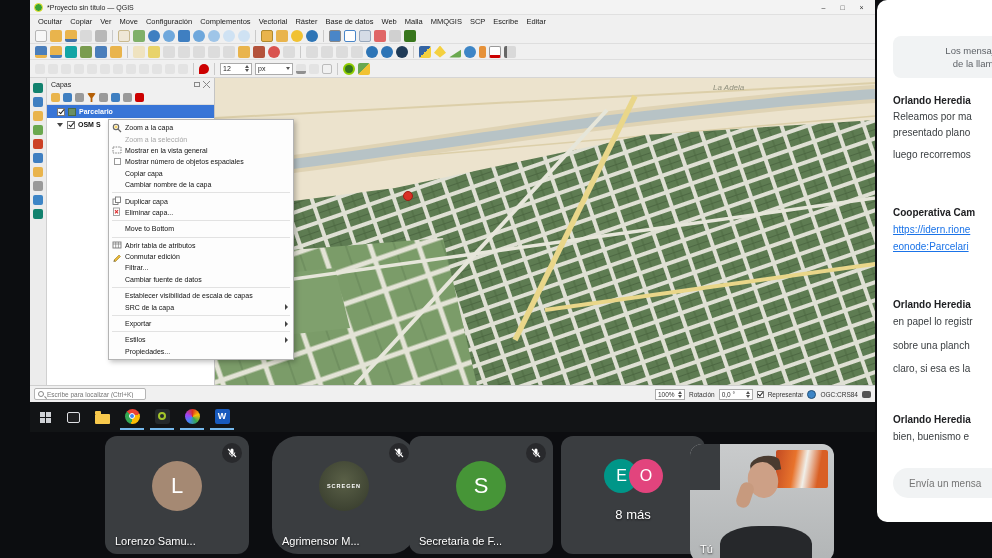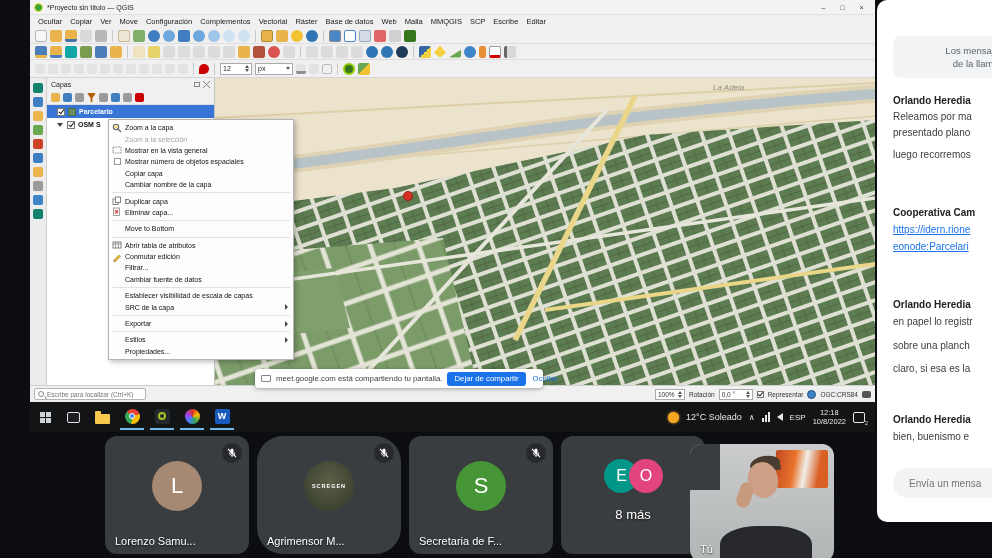--- a/index.html
+++ b/index.html
@@ -532,66 +532,41 @@
           <div class="qgisic">
             <div></div>
           </div>
         </div>
       <div class="appbtn active">
           <div class="photoic"></div>
         </div>
       <div class="appbtn active">
           <div class="wordic">W</div>
         </div>
-      <div class="tray">
-        <span class="sun"></span>
-        <span>12°C Soleado</span>
-        <span class="chev">∧</span>
-        <span class="tribar">
-            <div style="height:4px;"></div>
-            <div style="height:7px;"></div>
-            <div style="height:10px;"></div>
-          </span>
-        <span class="spk"></span>
-        <span style="font-size:8px;">ESP</span>
-        <span class="clock">
-          <span style="display:block;">12:18</span>
-          <span style="display:block;">10/8/2022</span>
-        </span>
-        <span class="notif">
-            <span>2</span>
-          </span>
-      </div>
     </div>
   </div>
 
-  <div class="sharepill">
-    <span class="castic"></span>
-    <span class="sharetxt">meet.google.com está compartiendo tu pantalla.</span>
-    <button class="stopbtn">Dejar de compartir</button>
-    <button class="hidebtn">Ocultar</button>
-  </div>
 
   <div class="tiles">
 
 
     <div class="tile" style="left:105px;">
       <div class="avatar" style="background:#a58973;">L</div>
       <div class="micoff">
         <svg viewBox="0 0 24 24">
             <path d="M12 3a3 3 0 0 0-3 3v5a3 3 0 0 0 6 0V6a3 3 0 0 0-3-3z" fill="#fff"></path>
             <path d="M6.5 11a5.5 5.5 0 0 0 11 0" fill="none" stroke="#fff" stroke-width="1.8"></path>
             <line x1="12" y1="16.5" x2="12" y2="20" stroke="#fff" stroke-width="1.8"></line>
             <line x1="4" y1="4" x2="20" y2="20" stroke="#fff" stroke-width="2.2"></line>
           </svg>
       </div>
       <span class="tlabel">Lorenzo Samu...</span>
     </div>
 
-    <div class="tile" style="left:257px;border-radius:26px;">
+    <div class="tile" style="left:272px;border-radius:26px;">
       <div class="avatar" style="background:radial-gradient(circle at 50% 40%,#5a6047,#33382a);font-size:5.5px;letter-spacing:1px;font-weight:700;">
         <span>SCREGEN</span>
       </div>
       <div class="micoff">
         <svg viewBox="0 0 24 24">
             <path d="M12 3a3 3 0 0 0-3 3v5a3 3 0 0 0 6 0V6a3 3 0 0 0-3-3z" fill="#fff"></path>
             <path d="M6.5 11a5.5 5.5 0 0 0 11 0" fill="none" stroke="#fff" stroke-width="1.8"></path>
             <line x1="12" y1="16.5" x2="12" y2="20" stroke="#fff" stroke-width="1.8"></line>
             <line x1="4" y1="4" x2="20" y2="20" stroke="#fff" stroke-width="2.2"></line>
           </svg>

